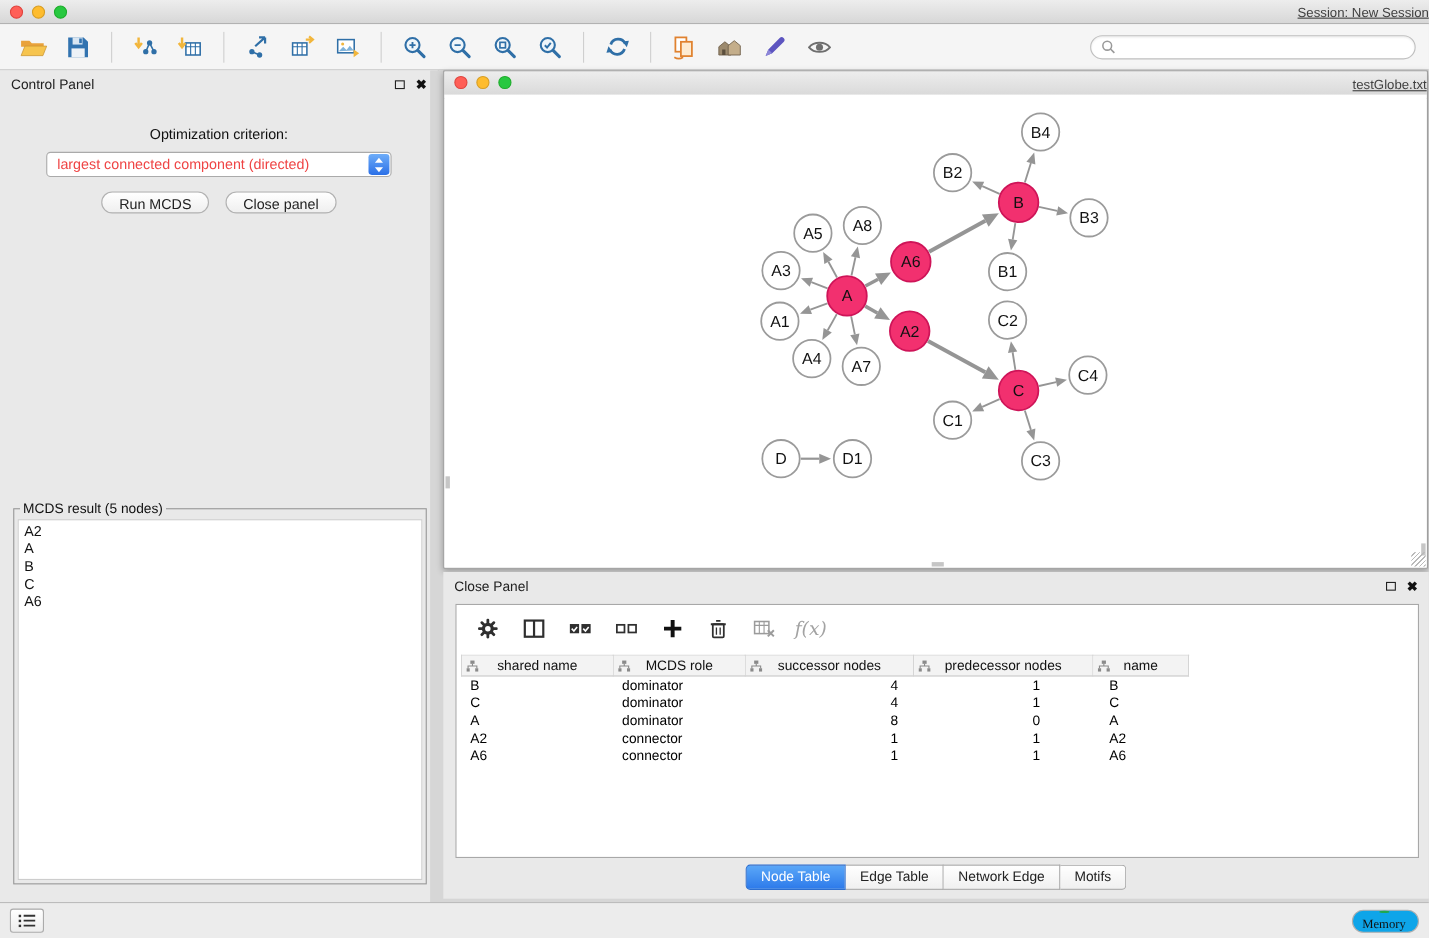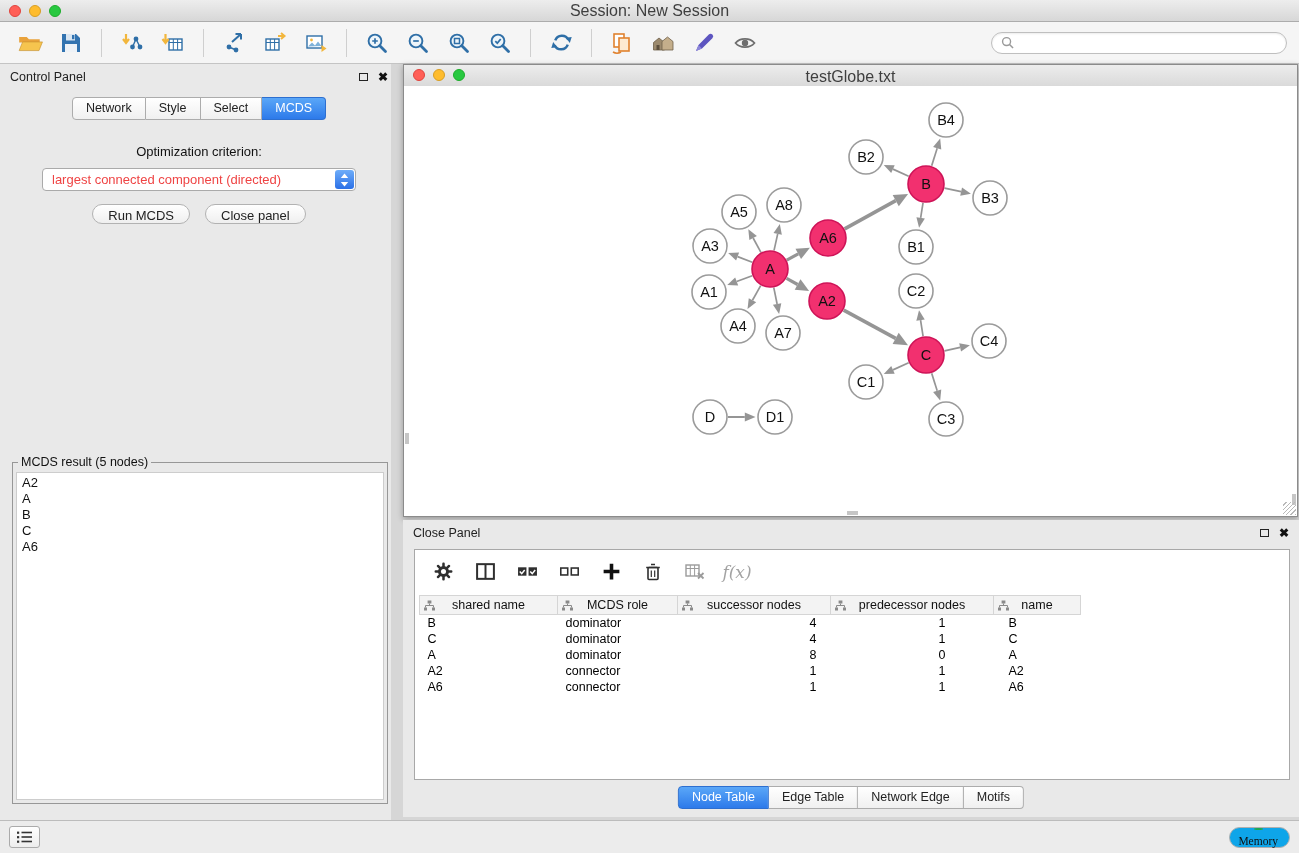--- a/index.html
+++ b/index.html
@@ -9,21 +9,21 @@
 
   
   .titlebar { position:absolute; top:0; left:0; right:0; height:22px;
     background:linear-gradient(#EDEDED,#D7D7D7); border-bottom:1px solid #ACACAC;
     display:flex; align-items:center; }
   .traffic { position:absolute; left:9px; top:5px; display:flex; gap:8px; }
   .tl { width:12px; height:12px; border-radius:50%; display:inline-block; }
   .tl.red { background:#FF5F57; border:1px solid #E0443E; }
   .tl.yellow { background:#FEBC2E; border:1px solid #D89E24; }
   .tl.green { background:#28C840; border:1px solid #1DAD2B; }
-  .tb-title { flex:1; text-align:center; font-size:16px; color:#3F3F3F; }
+  .tb-title { flex:1; text-align:right; font-size:12px; color:#3F3F3F;text-decoration:underline; }
 
   
   .toolbar { position:absolute; top:22px; left:0; right:0; height:42px; background:#F5F5F5;
     border-bottom:1px solid #C4C4C4; display:flex; align-items:center; padding:0 12px; gap:5px; }
   .tbtn { width:36px; height:34px; display:flex; align-items:center; justify-content:center;
     background:transparent; border:none; cursor:default; }
   .sep { width:1px; height:28px; background:#CFCFCF; margin:0 7px; }
   .search { margin-left:auto; width:296px; height:22px; background:#fff; border:1px solid #BFBFBF;
     border-radius:12px; display:flex; align-items:center; gap:5px; padding:0 9px;
     box-shadow:inset 0 1px 2px rgba(0,0,0,.08); }
@@ -251,26 +251,20 @@
   </div>
 
   <div class="control-panel">
     <div class="panel-header">
       <span>Control Panel</span>
       <span class="panel-hbtns">
         <span class="float-sq"></span>
         <span class="close-x">✖</span>
       </span>
     </div>
-    <div class="seg-tabs">
-        <div class="seg-tab">Network</div>
-        <div class="seg-tab">Style</div>
-        <div class="seg-tab">Select</div>
-        <div class="seg-tab active">MCDS</div>
-      </div>
     <div class="opt-label">Optimization criterion:</div>
     <div class="dropdown">
       <span>largest connected component (directed)</span>
       <span class="stepper">
           <svg width="9" height="14" viewBox="0 0 9 14">
             <polygon points="4.5,0.5 8.2,5 0.8,5" fill="#fff"></polygon>
             <polygon points="0.8,9 8.2,9 4.5,13.5" fill="#fff"></polygon>
           </svg>
         </span>
     </div>

